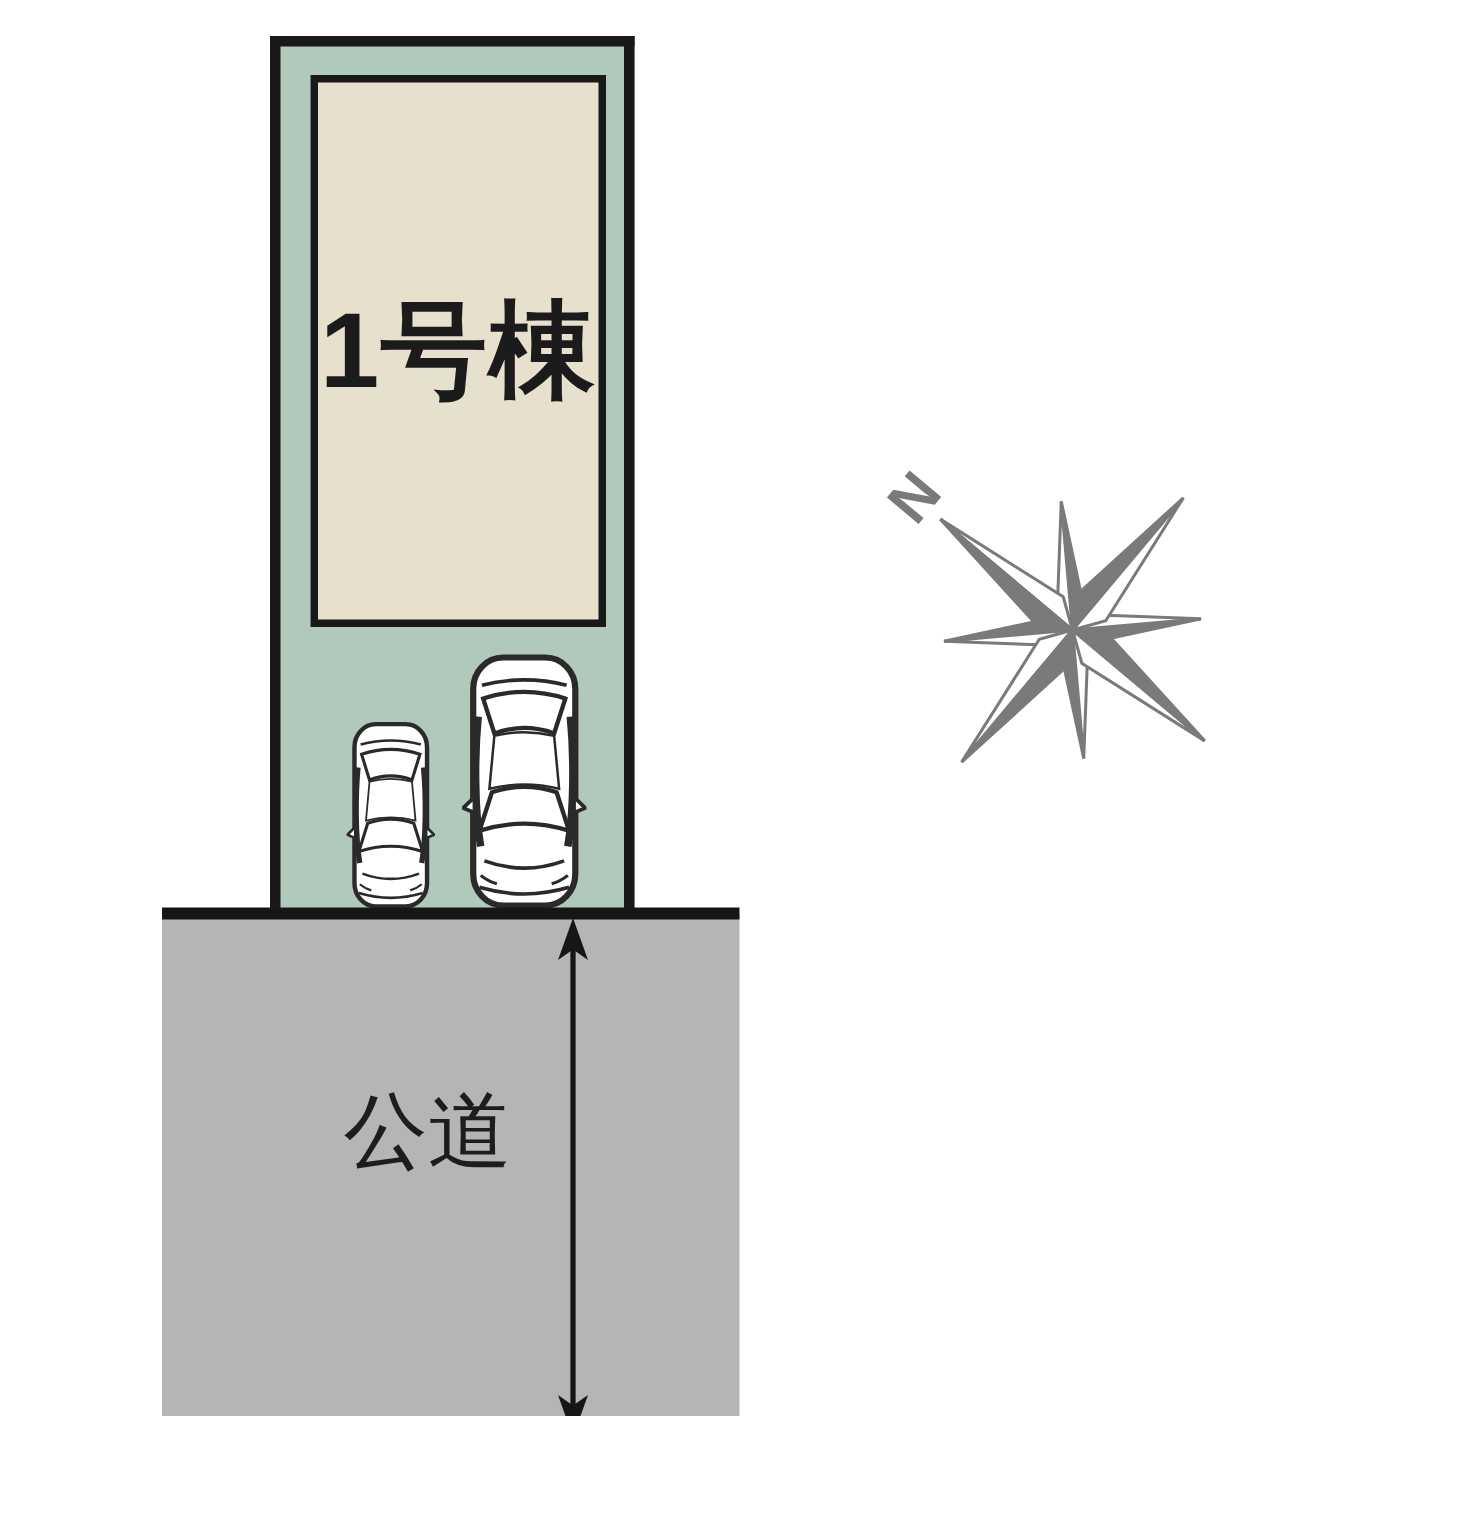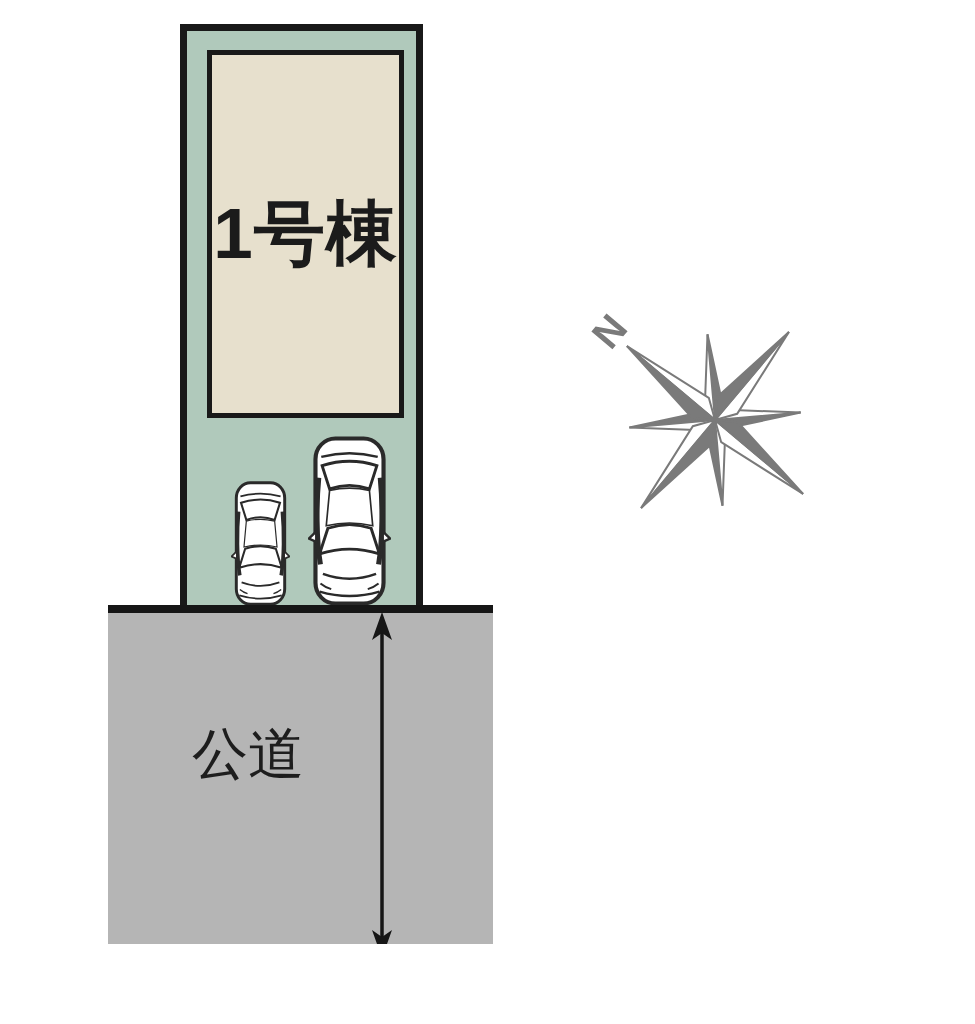--- a/index.html
+++ b/index.html
@@ -75,20 +75,21 @@
   .road-label {
     position: absolute;
     left: 108px;
     top: 723px;
     width: 280px;
     text-align: center;
     font-size: 56px;
     line-height: 62px;
     color: #1d1d1d;
     font-weight: 400;
+    padding-left: 37px;
   }
   
   .dim-arrow {
     position: absolute;
     left: 368px;
     top: 612px;
     width: 28px;
     height: 346px;
   }
   

